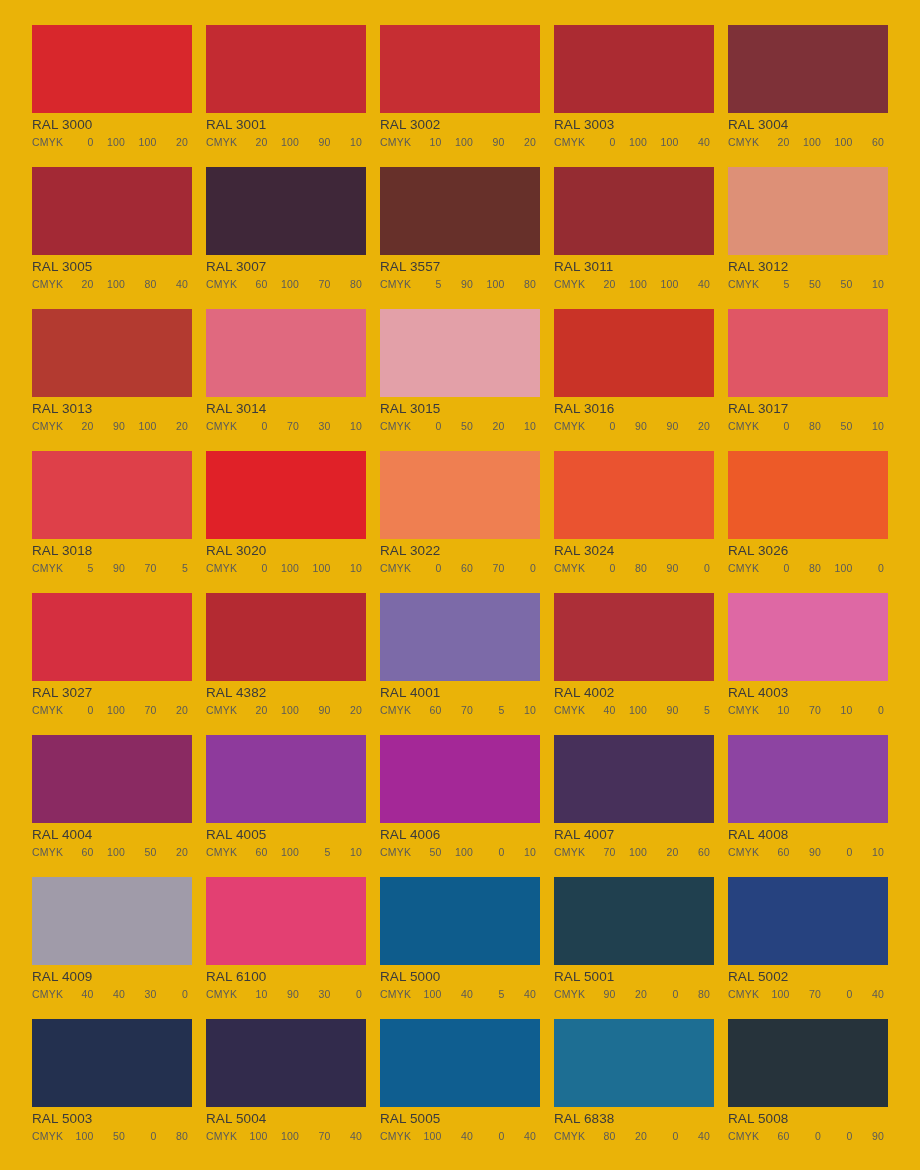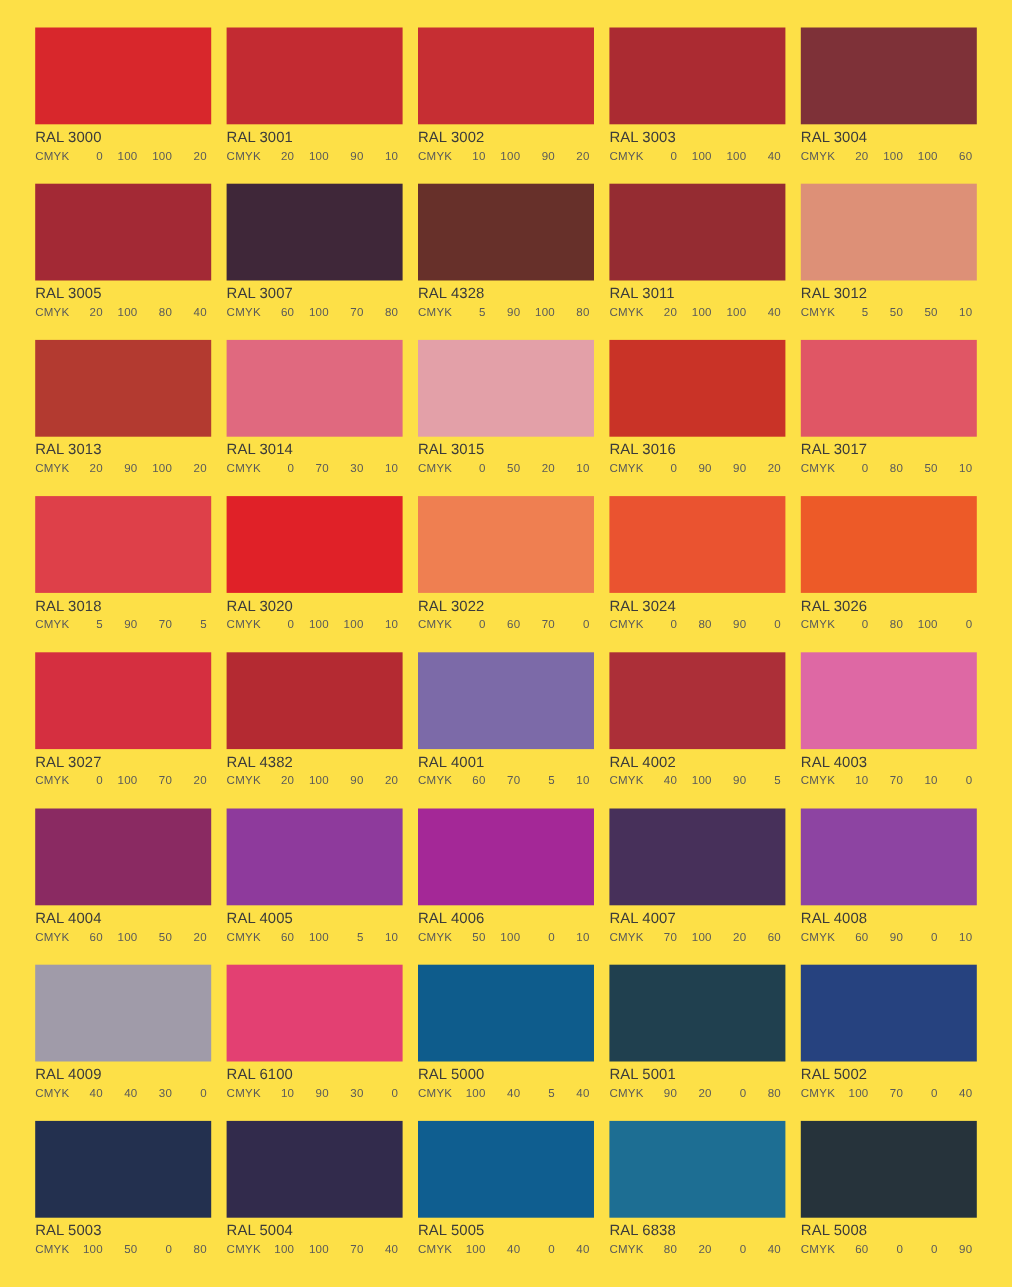--- a/index.html
+++ b/index.html
@@ -10,21 +10,21 @@
   body {
     width: 920px;
     height: 1170px;
     font-family: "Liberation Sans", sans-serif;
     overflow: hidden;
   }
   #sheet {
     position: relative;
     width: 920px;
     height: 1170px;
-    background: #fde047;
+    background: #eab308;
     box-sizing: border-box;
     padding: 25px 28px 0 32px;
   }
   .grid {
     display: grid;
     grid-template-columns: repeat(5, 160px);
     column-gap: 14px;
     row-gap: 0px;
     grid-auto-rows: 142px;
   }
@@ -178,21 +178,21 @@
               <span>100</span>
               <span>70</span>
               <span>80</span>
             </div>
           </div>
         </div>
       </div>
       <div class="swatch-cell">
         <div class="chip" style="background: rgb(103, 48, 42);"></div>
         <div class="meta">
-          <div class="ral-name">RAL 4328</div>
+          <div class="ral-name">RAL 3557</div>
           <div class="cmyk-row">
             <div class="cmyk-label">CMYK</div>
             <div class="cmyk-vals">
               <span>5</span>
               <span>90</span>
               <span>100</span>
               <span>80</span>
             </div>
           </div>
         </div>

